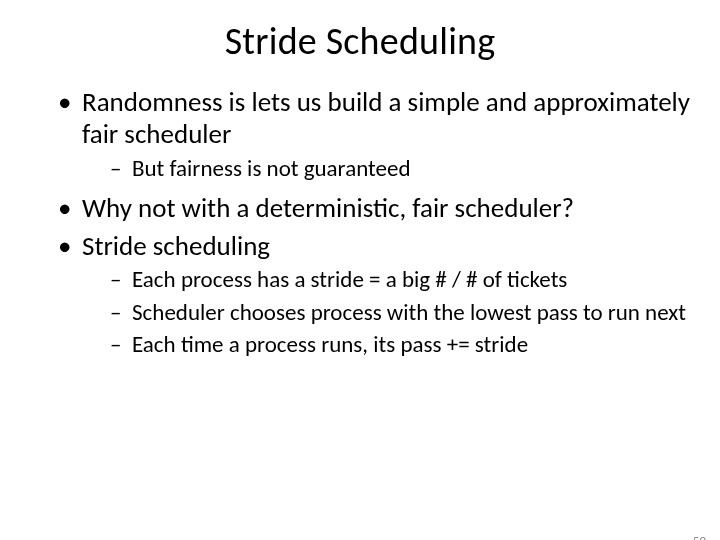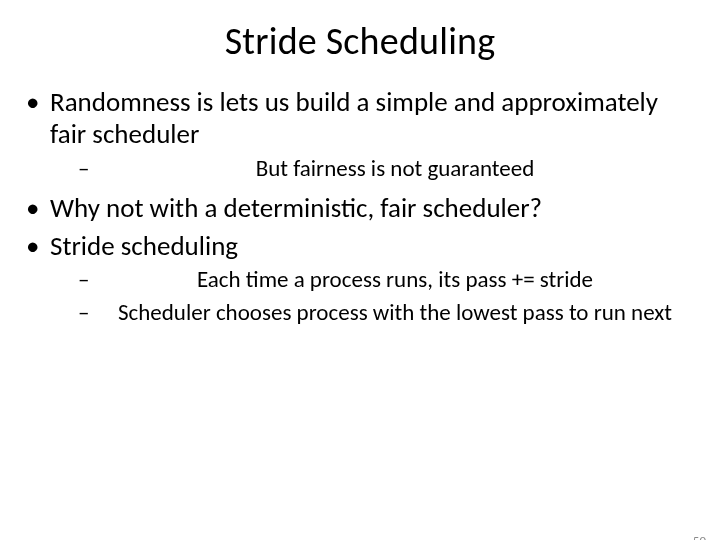--- a/index.html
+++ b/index.html
@@ -20,20 +20,21 @@
   }
   .title {
     text-align: center;
     font-size: 38px;
     font-weight: 400;
     margin: 18px 0 22px 0;
     letter-spacing: 0.2px;
   }
   .body {
     padding: 0 30px 0 24px;
+    margin-left: 32px;
   }
   ul.lvl1 {
     list-style: none;
     margin: 0;
     padding: 0;
   }
   ul.lvl1 > li {
     font-size: 27px;
     line-height: 1.18;
     margin: 0 0 6px 0;
@@ -44,21 +45,20 @@
     content: "•";
     position: absolute;
     left: 2px;
     top: 0;
     font-size: 27px;
   }
   ul.lvl2 {
     list-style: none;
     margin: 4px 0 10px 0;
     padding: 0 0 0 28px;
-    text-align: center;
   }
   ul.lvl2 > li {
     font-size: 23px;
     line-height: 1.22;
     margin: 0 0 4px 0;
     padding-left: 22px;
     position: relative;
   }
   ul.lvl2 > li::before {
     content: "–";
@@ -85,21 +85,22 @@
       <li>
         <span>Randomness is lets us build a simple and approximately fair scheduler</span>
         <ul class="lvl2">
           <li>But fairness is not guaranteed</li>
         </ul>
       </li>
       <li>Why not with a deterministic, fair scheduler?</li>
       <li>
         <span>Stride scheduling</span>
         <ul class="lvl2">
+          <li>Each process has a stride = a big # / # of tickets</li>
+          <li>Scheduler chooses process with the lowest pass to run next</li>
           <li>Each time a process runs, its pass += stride</li>
-          <li>Scheduler chooses process with the lowest pass to run next</li>
         </ul>
       </li>
     </ul>
   </div>
 
   <div class="pagenum">50</div>
 </div>
 
 </body></html>

